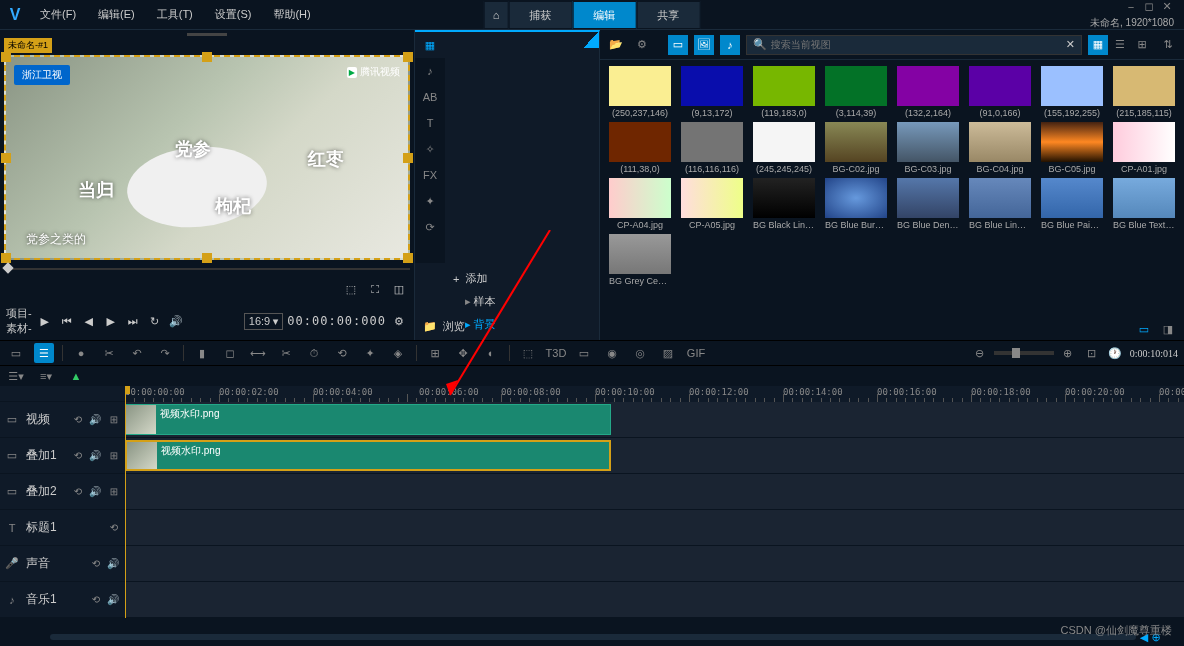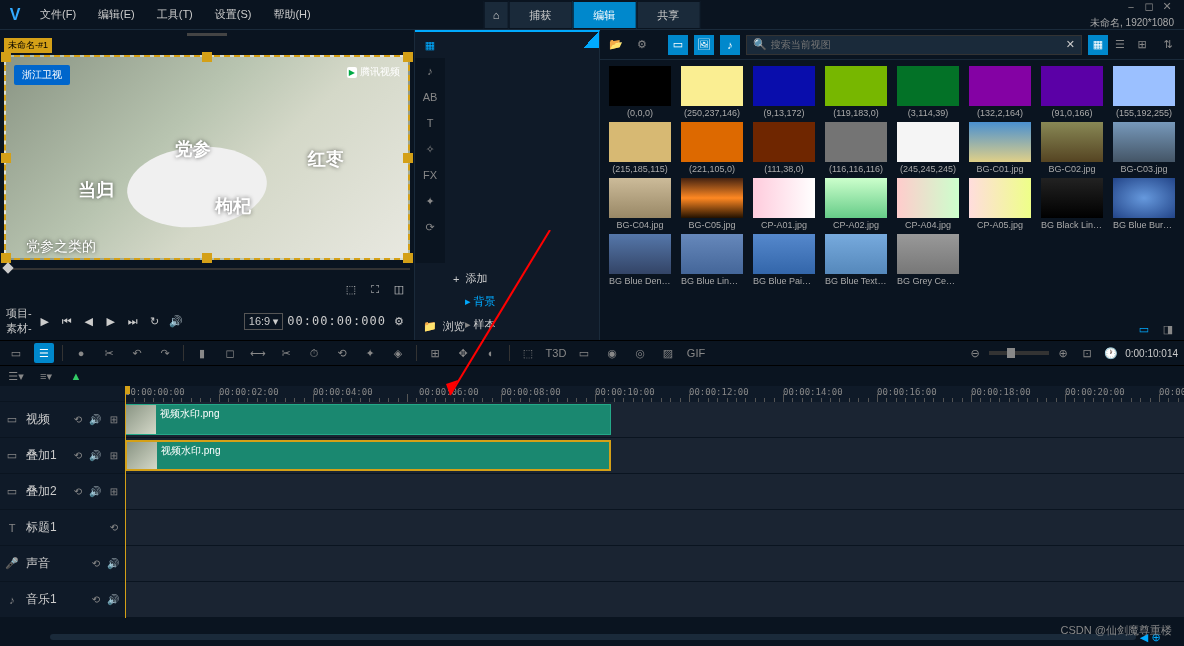--- a/index.html
+++ b/index.html
@@ -21,21 +21,21 @@
 .preview-panel{width:415px;background:#0a1420;display:flex;flex-direction:column;border-right:1px solid #1a2a3a}
 .preview-handle{height:8px;background:#0a1420;display:flex;justify-content:center;align-items:center}
 .preview-handle::before{content:"";width:40px;height:3px;background:#444}
 .preview-tag{background:#d4a017;color:#000;font-size:9px;padding:1px 4px;width:fit-content;margin-left:4px}
 .preview-img{flex:1;margin:2px 4px;background:linear-gradient(135deg,#8a9584 0%,#b8c4b0 40%,#d4d8c8 60%,#e8e8e0 100%);position:relative;border:2px dashed #d4a017}
 .preview-img::before{content:"";position:absolute;top:45%;left:30%;width:140px;height:80px;background:#f0f0f0;border-radius:50%;transform:rotate(-5deg)}
 .preview-logo-l{position:absolute;top:8px;left:8px;background:#0066cc;color:#fff;padding:3px 8px;font-size:10px;border-radius:2px}
 .preview-logo-r{position:absolute;top:8px;right:8px;color:#fff;font-size:10px;display:flex;align-items:center;gap:3px}
 .preview-logo-r::before{content:"▶";background:#fff;color:#0a4;padding:1px 2px;border-radius:2px;font-size:8px}
 .herb-label{position:absolute;color:#fff;font-size:18px;font-weight:bold;text-shadow:0 0 4px rgba(0,0,0,0.6)}
-.subtitle-text{position:absolute;bottom:2px;left:20px;color:#fff;font-size:14px;text-shadow:0 0 4px rgba(0,0,0,0.8)}
+.subtitle-text{position:absolute;bottom:10px;left:20px;color:#fff;font-size:12px;text-shadow:0 0 4px rgba(0,0,0,0.8)}
 .handle{position:absolute;width:10px;height:10px;background:#d4a017}
 .handle.tl{top:-5px;left:-5px}.handle.tr{top:-5px;right:-5px}.handle.bl{bottom:-5px;left:-5px}.handle.br{bottom:-5px;right:-5px}
 .handle.tm{top:-5px;left:50%;margin-left:-5px}.handle.bm{bottom:-5px;left:50%;margin-left:-5px}
 .handle.lm{top:50%;left:-5px;margin-top:-5px}.handle.rm{top:50%;right:-5px;margin-top:-5px}
 .scrubber{height:10px;background:#0a1420;position:relative;margin:2px 4px}
 .scrubber::before{content:"";position:absolute;left:0;right:0;top:4px;height:2px;background:#333}
 .scrubber-head{position:absolute;left:0;top:0;width:8px;height:8px;background:#ccc;transform:rotate(45deg)}
 .controls{display:flex;align-items:center;padding:4px 6px;gap:4px}
 .ctrl-labels{display:flex;flex-direction:column;font-size:9px;gap:0}
 .ctrl-btn{width:18px;height:18px;display:flex;align-items:center;justify-content:center;cursor:pointer;color:#ccc}
@@ -68,21 +68,21 @@
 .lib-thumb{width:62px;height:40px}
 .lib-label{font-size:9px;color:#aaa;text-align:center;white-space:nowrap;overflow:hidden;text-overflow:ellipsis;width:62px}
 
 .timeline-toolbar{height:26px;background:#0a1420;display:flex;align-items:center;padding:0 6px;gap:8px;border-top:1px solid #000;border-bottom:1px solid #000}
 .tl-btn{width:20px;height:20px;display:flex;align-items:center;justify-content:center;cursor:pointer;color:#888}
 .tl-btn.active{background:#0088cc;color:#fff;border-radius:2px}
 .tl-sep{width:1px;height:16px;background:#333}
 .tl-zoom{display:flex;align-items:center;gap:4px;margin-left:auto}
 .tl-slider{width:60px;height:4px;background:#333;position:relative}
 .tl-slider::before{content:"";position:absolute;left:30%;top:-3px;width:8px;height:10px;background:#888}
-.tl-time{font-family:Liberation Sans, sans-serif;font-size:10px}
+.tl-time{font-family:Liberation Serif, serif;font-size:10px}
 
 .timeline-sub{height:20px;background:#0a1420;display:flex;align-items:center;padding:0 6px;gap:10px}
 
 .timeline{display:flex;flex:1;background:#1a2432}
 .track-headers{width:125px;background:#0f1a28}
 .track-header{height:36px;border-bottom:1px solid #0a1420;display:flex;align-items:center;padding:0 4px;gap:6px}
 .track-header.ruler{height:16px}
 .track-icon{width:16px;height:16px;display:flex;align-items:center;justify-content:center;color:#888}
 .track-name{flex:1;font-size:12px}
 .track-ctrls{display:flex;gap:4px}
@@ -195,22 +195,22 @@
       <div class="mid-tab">FX</div>
       <div class="mid-tab">✦</div>
       <div class="mid-tab">⟳</div>
     </div>
     <div class="mid-tab corner"></div>
     <div class="mid-content">
       <div class="mid-add">
           <span>+</span>
           <span>添加</span>
         </div>
+      <div class="mid-item exp">样本</div>
       <div class="mid-item sel">背景</div>
-      <div class="mid-item exp">样本</div>
     </div>
     <div style="position:absolute;bottom:6px;left:8px;display:flex;align-items:center;gap:6px">
       <span>📁</span>
         <span>浏览</span>
     </div>
   </div>
 
   <div class="library-panel">
     <div class="lib-toolbar">
       <div class="lib-btn">📂</div>
@@ -226,24 +226,20 @@
       </div>
       <div class="lib-view-btns">
         <div class="lib-btn active">▦</div>
         <div class="lib-btn">☰</div>
         <div class="lib-btn">⊞</div>
       </div>
       <div class="lib-btn">⇅</div>
     </div>
     <div class="lib-grid" id="lib-grid">
         <div class="lib-item">
-          <div class="lib-thumb" style="background: rgb(0, 0, 0);"></div>
-          <div class="lib-label">(0,0,0)</div>
-        </div>
-        <div class="lib-item">
           <div class="lib-thumb" style="background: rgb(250, 238, 146);"></div>
           <div class="lib-label">(250,237,146)</div>
         </div>
         <div class="lib-item">
           <div class="lib-thumb" style="background: rgb(9, 13, 172);"></div>
           <div class="lib-label">(9,13,172)</div>
         </div>
         <div class="lib-item">
           <div class="lib-thumb" style="background: rgb(119, 183, 0);"></div>
           <div class="lib-label">(119,183,0)</div>
@@ -262,62 +258,50 @@
         </div>
         <div class="lib-item">
           <div class="lib-thumb" style="background: rgb(155, 192, 255);"></div>
           <div class="lib-label">(155,192,255)</div>
         </div>
         <div class="lib-item">
           <div class="lib-thumb" style="background: rgb(215, 185, 115);"></div>
           <div class="lib-label">(215,185,115)</div>
         </div>
         <div class="lib-item">
-          <div class="lib-thumb" style="background: rgb(221, 105, 0);"></div>
-          <div class="lib-label">(221,105,0)</div>
-        </div>
-        <div class="lib-item">
           <div class="lib-thumb" style="background: rgb(111, 38, 0);"></div>
           <div class="lib-label">(111,38,0)</div>
         </div>
         <div class="lib-item">
           <div class="lib-thumb" style="background: rgb(116, 116, 116);"></div>
           <div class="lib-label">(116,116,116)</div>
         </div>
         <div class="lib-item">
           <div class="lib-thumb" style="background: rgb(245, 245, 245);"></div>
           <div class="lib-label">(245,245,245)</div>
         </div>
         <div class="lib-item">
-          <div class="lib-thumb" style="background: linear-gradient(rgb(74, 144, 208), rgb(224, 208, 136));"></div>
-          <div class="lib-label">BG-C01.jpg</div>
-        </div>
-        <div class="lib-item">
           <div class="lib-thumb" style="background: linear-gradient(rgb(136, 136, 85), rgb(85, 68, 34));"></div>
           <div class="lib-label">BG-C02.jpg</div>
         </div>
         <div class="lib-item">
           <div class="lib-thumb" style="background: linear-gradient(rgb(119, 153, 187), rgb(68, 85, 102));"></div>
           <div class="lib-label">BG-C03.jpg</div>
         </div>
         <div class="lib-item">
           <div class="lib-thumb" style="background: linear-gradient(rgb(204, 187, 153), rgb(153, 136, 102));"></div>
           <div class="lib-label">BG-C04.jpg</div>
         </div>
         <div class="lib-item">
           <div class="lib-thumb" style="background: linear-gradient(rgb(68, 34, 17), rgb(255, 136, 34), rgb(34, 17, 0));"></div>
           <div class="lib-label">BG-C05.jpg</div>
         </div>
         <div class="lib-item">
           <div class="lib-thumb" style="background: linear-gradient(90deg, rgb(255, 204, 221), rgb(255, 255, 255));"></div>
           <div class="lib-label">CP-A01.jpg</div>
-        </div>
-        <div class="lib-item">
-          <div class="lib-thumb" style="background: linear-gradient(rgb(204, 255, 204), rgb(102, 204, 136));"></div>
-          <div class="lib-label">CP-A02.jpg</div>
         </div>
         <div class="lib-item">
           <div class="lib-thumb" style="background: linear-gradient(90deg, rgb(255, 204, 204), rgb(204, 255, 204));"></div>
           <div class="lib-label">CP-A04.jpg</div>
         </div>
         <div class="lib-item">
           <div class="lib-thumb" style="background: linear-gradient(90deg, rgb(255, 221, 221), rgb(238, 255, 136));"></div>
           <div class="lib-label">CP-A05.jpg</div>
         </div>
         <div class="lib-item">

